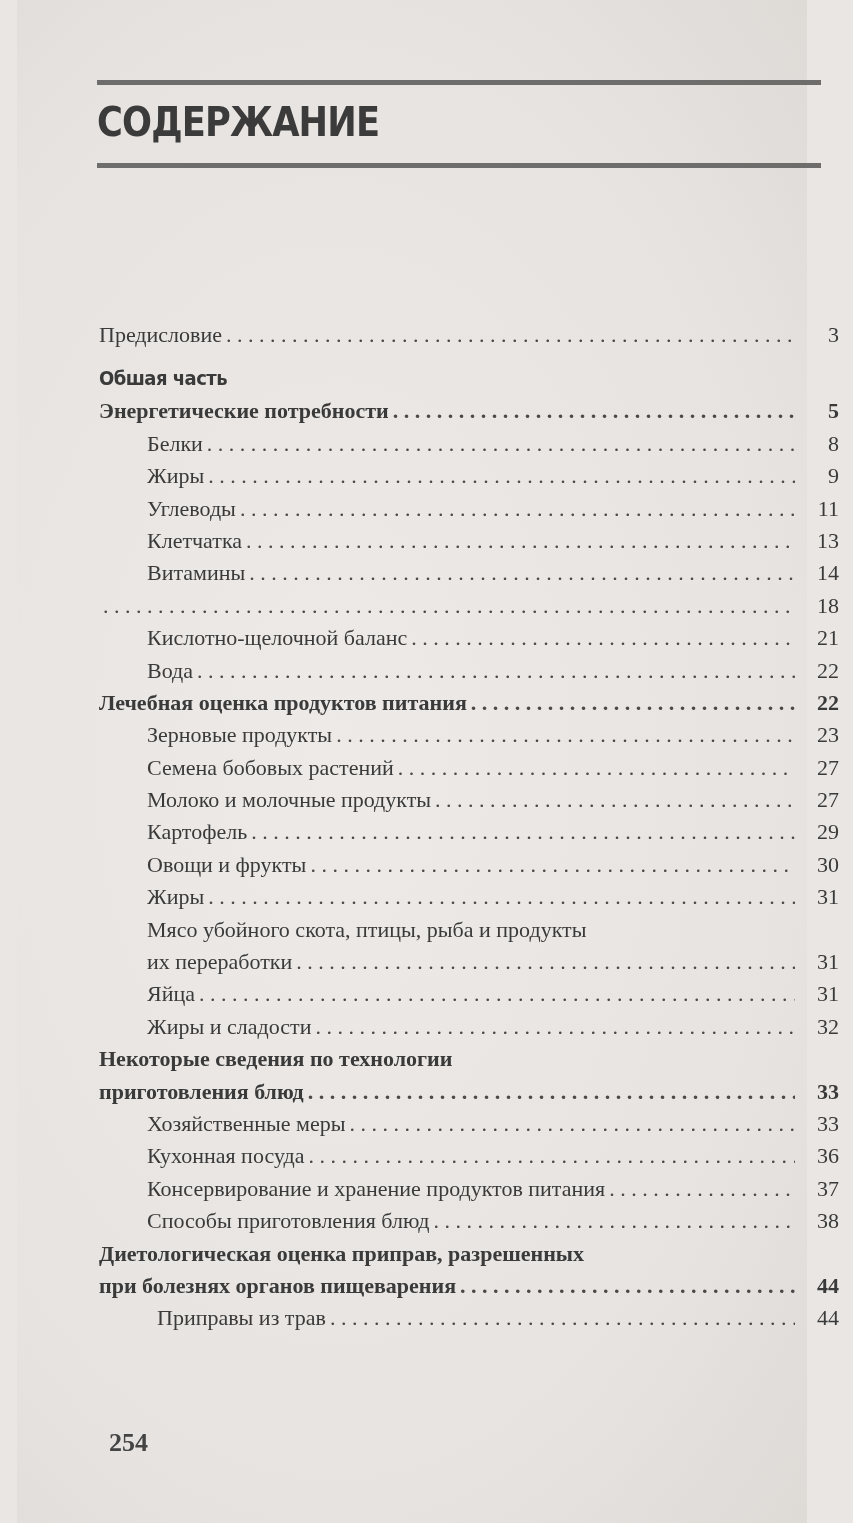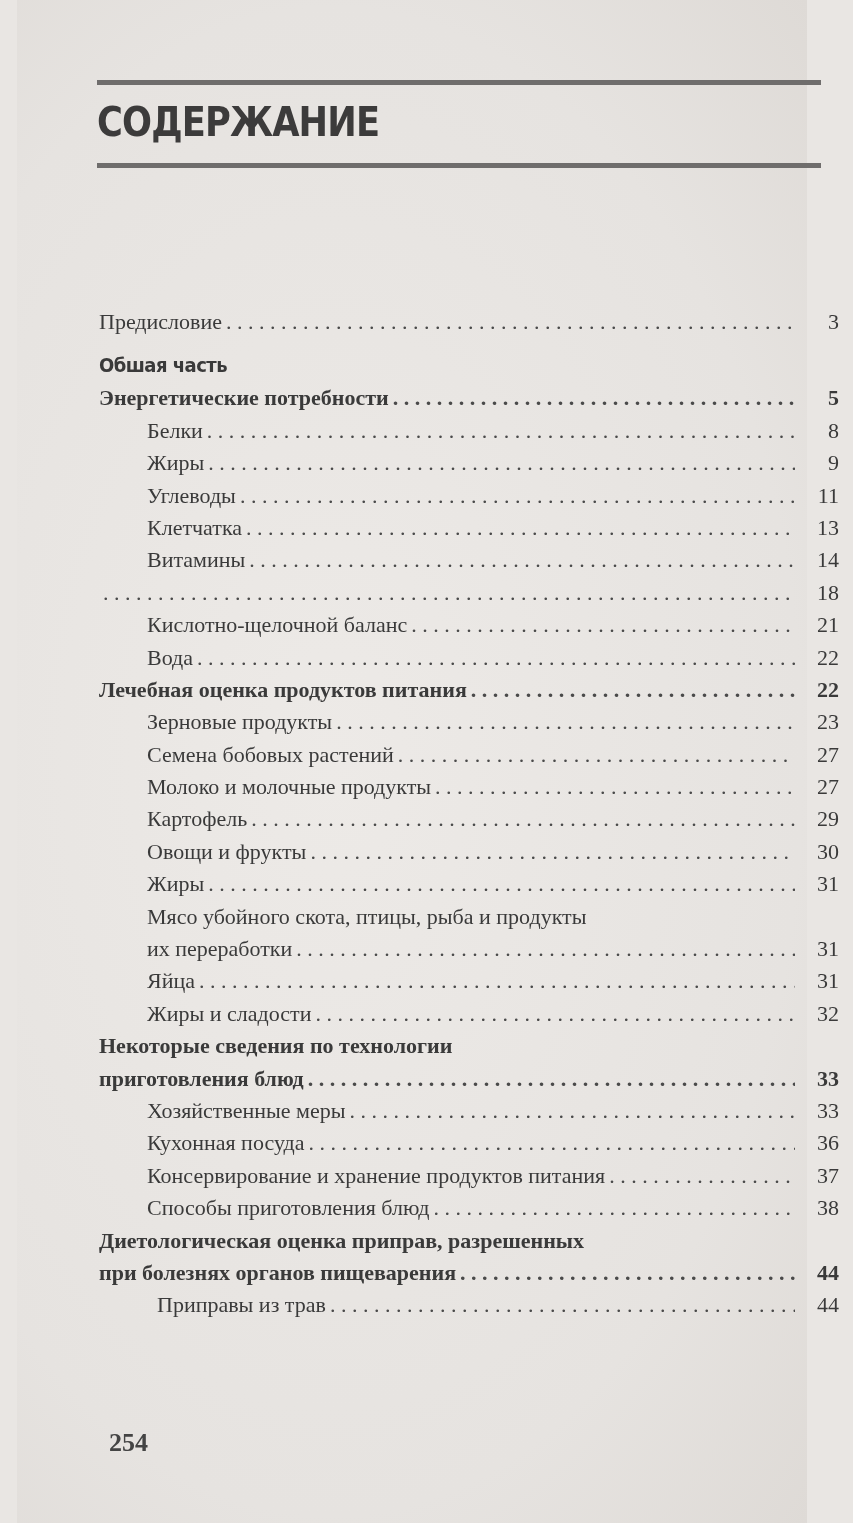--- a/index.html
+++ b/index.html
@@ -22,21 +22,21 @@
   .rule.top { top: 80px; }
   .rule.bottom { top: 163px; }
   .heading {
     position: absolute; left: 80px; top: 102px;
     font-family: "DejaVu Sans", sans-serif;
     font-weight: bold; font-size: 41px; letter-spacing: -1px;
     color: #3c3b3b; line-height: 1;
     transform: scaleX(0.86); transform-origin: left top;
   }
   .toc {
-    position: absolute; left: 82px; top: 306px; width: 740px;
+    position: absolute; left: 82px; top: 319px; width: 740px;
   }
   .entry {
     position: relative; height: 32.4px; font-size: 22px; line-height: 32px;
     display: flex; align-items: baseline; white-space: nowrap;
   }
   .entry .title { flex: 0 0 auto; }
   .entry .leader {
     flex: 1 1 auto; overflow: hidden; margin: 0 4px;
     letter-spacing: 3.2px; color: #4a4a4a;
   }

